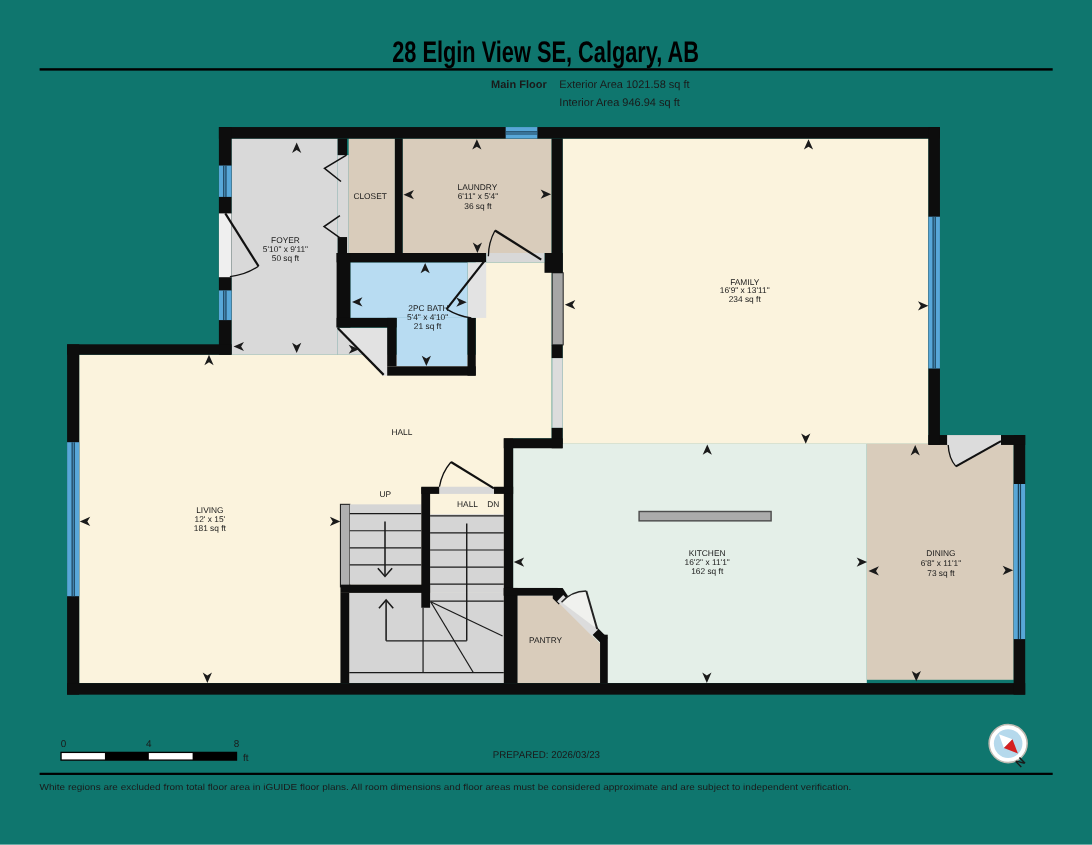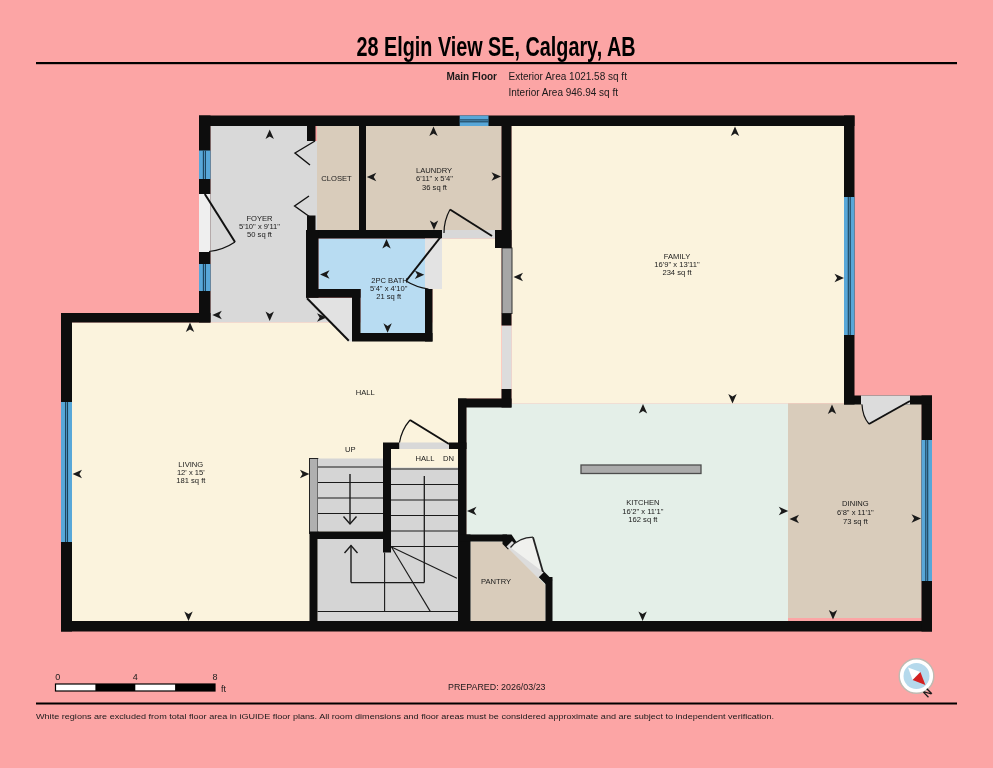--- a/index.html
+++ b/index.html
@@ -1,17 +1,17 @@
 <!DOCTYPE html>
 <html><head>
 <meta charset="utf-8">
 <style>
 html,body{margin:0;padding:0;background:#ffffff;}
 body{font-family:"Liberation Sans", sans-serif;}
-#page{position:relative;width:993px;height:768px;background:#fca5a5;overflow:hidden;}
+#page{position:relative;width:993px;height:768px;background:#0f766e;overflow:hidden;}
 svg{position:absolute;left:0;top:0;}
 text{font-family:"Liberation Sans", sans-serif;fill:#1a1a1a;}
 .rm{font-size:7.6px;}
 .ttl{font-size:27px;font-weight:bold;fill:#000;}
 .sub{font-size:10px;}
 .subb{font-size:10px;font-weight:bold;}
 .ft{font-size:8px;}
 .sc{font-size:9px;}
 </style>
 </head>

